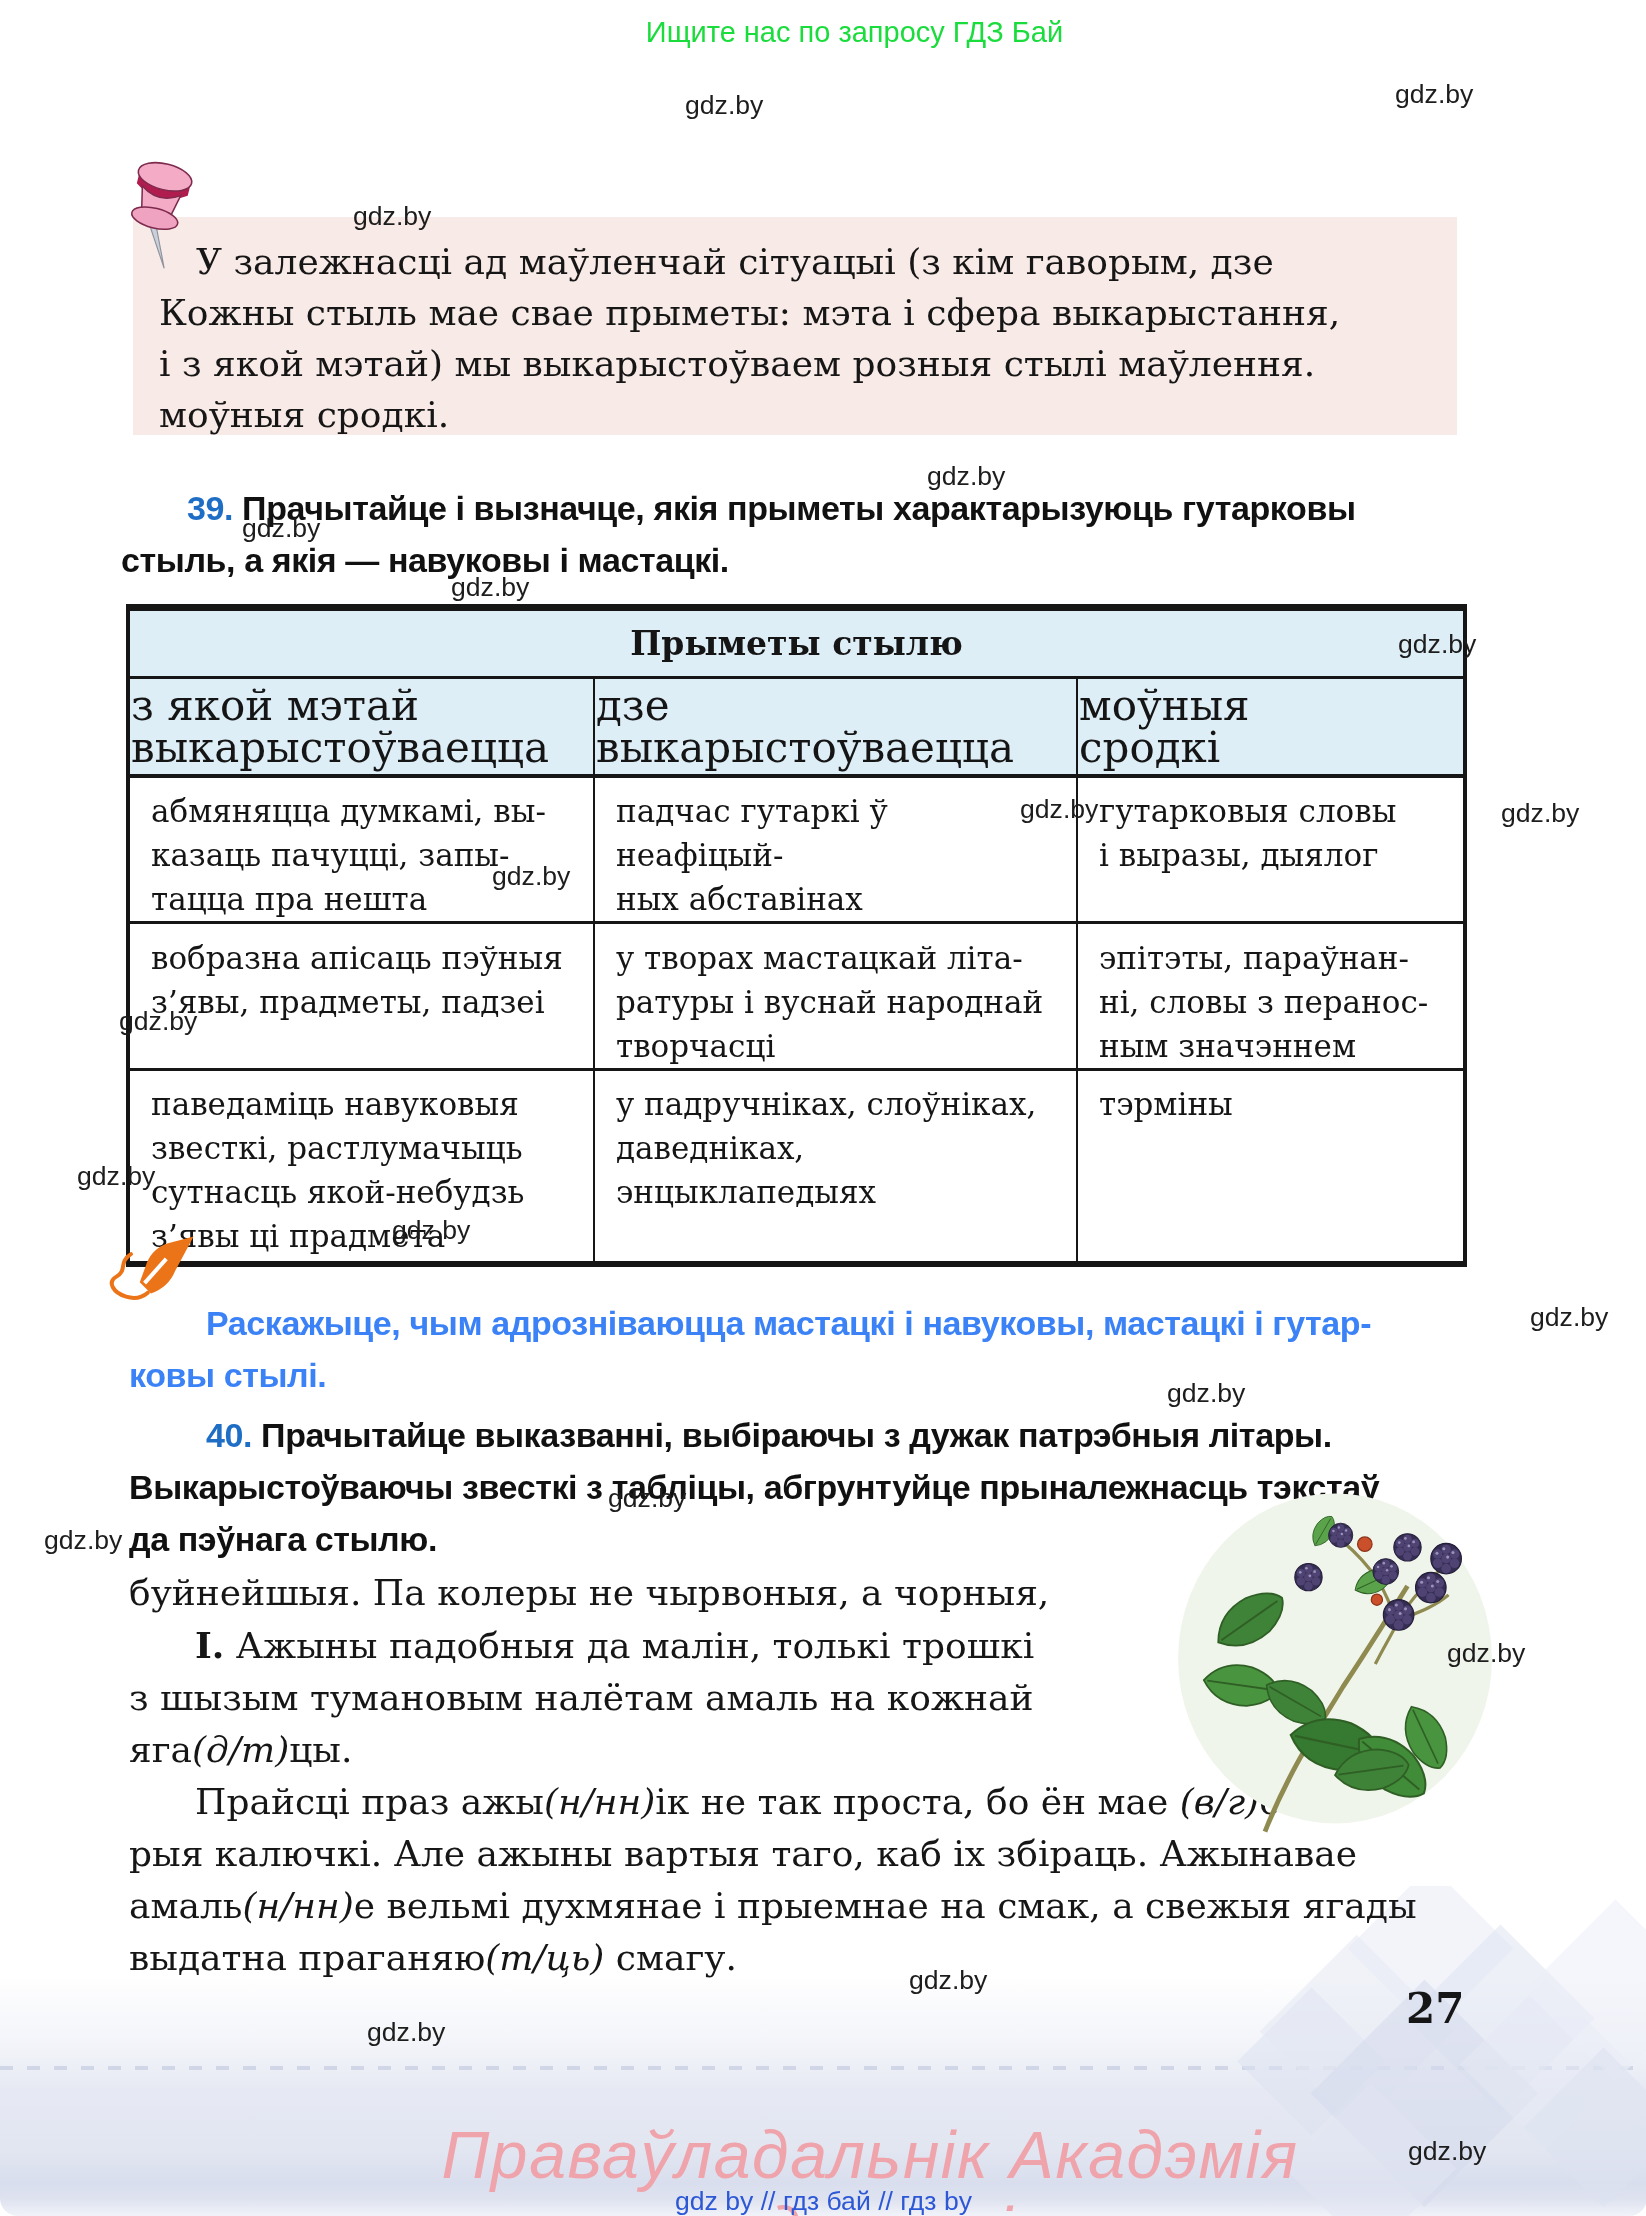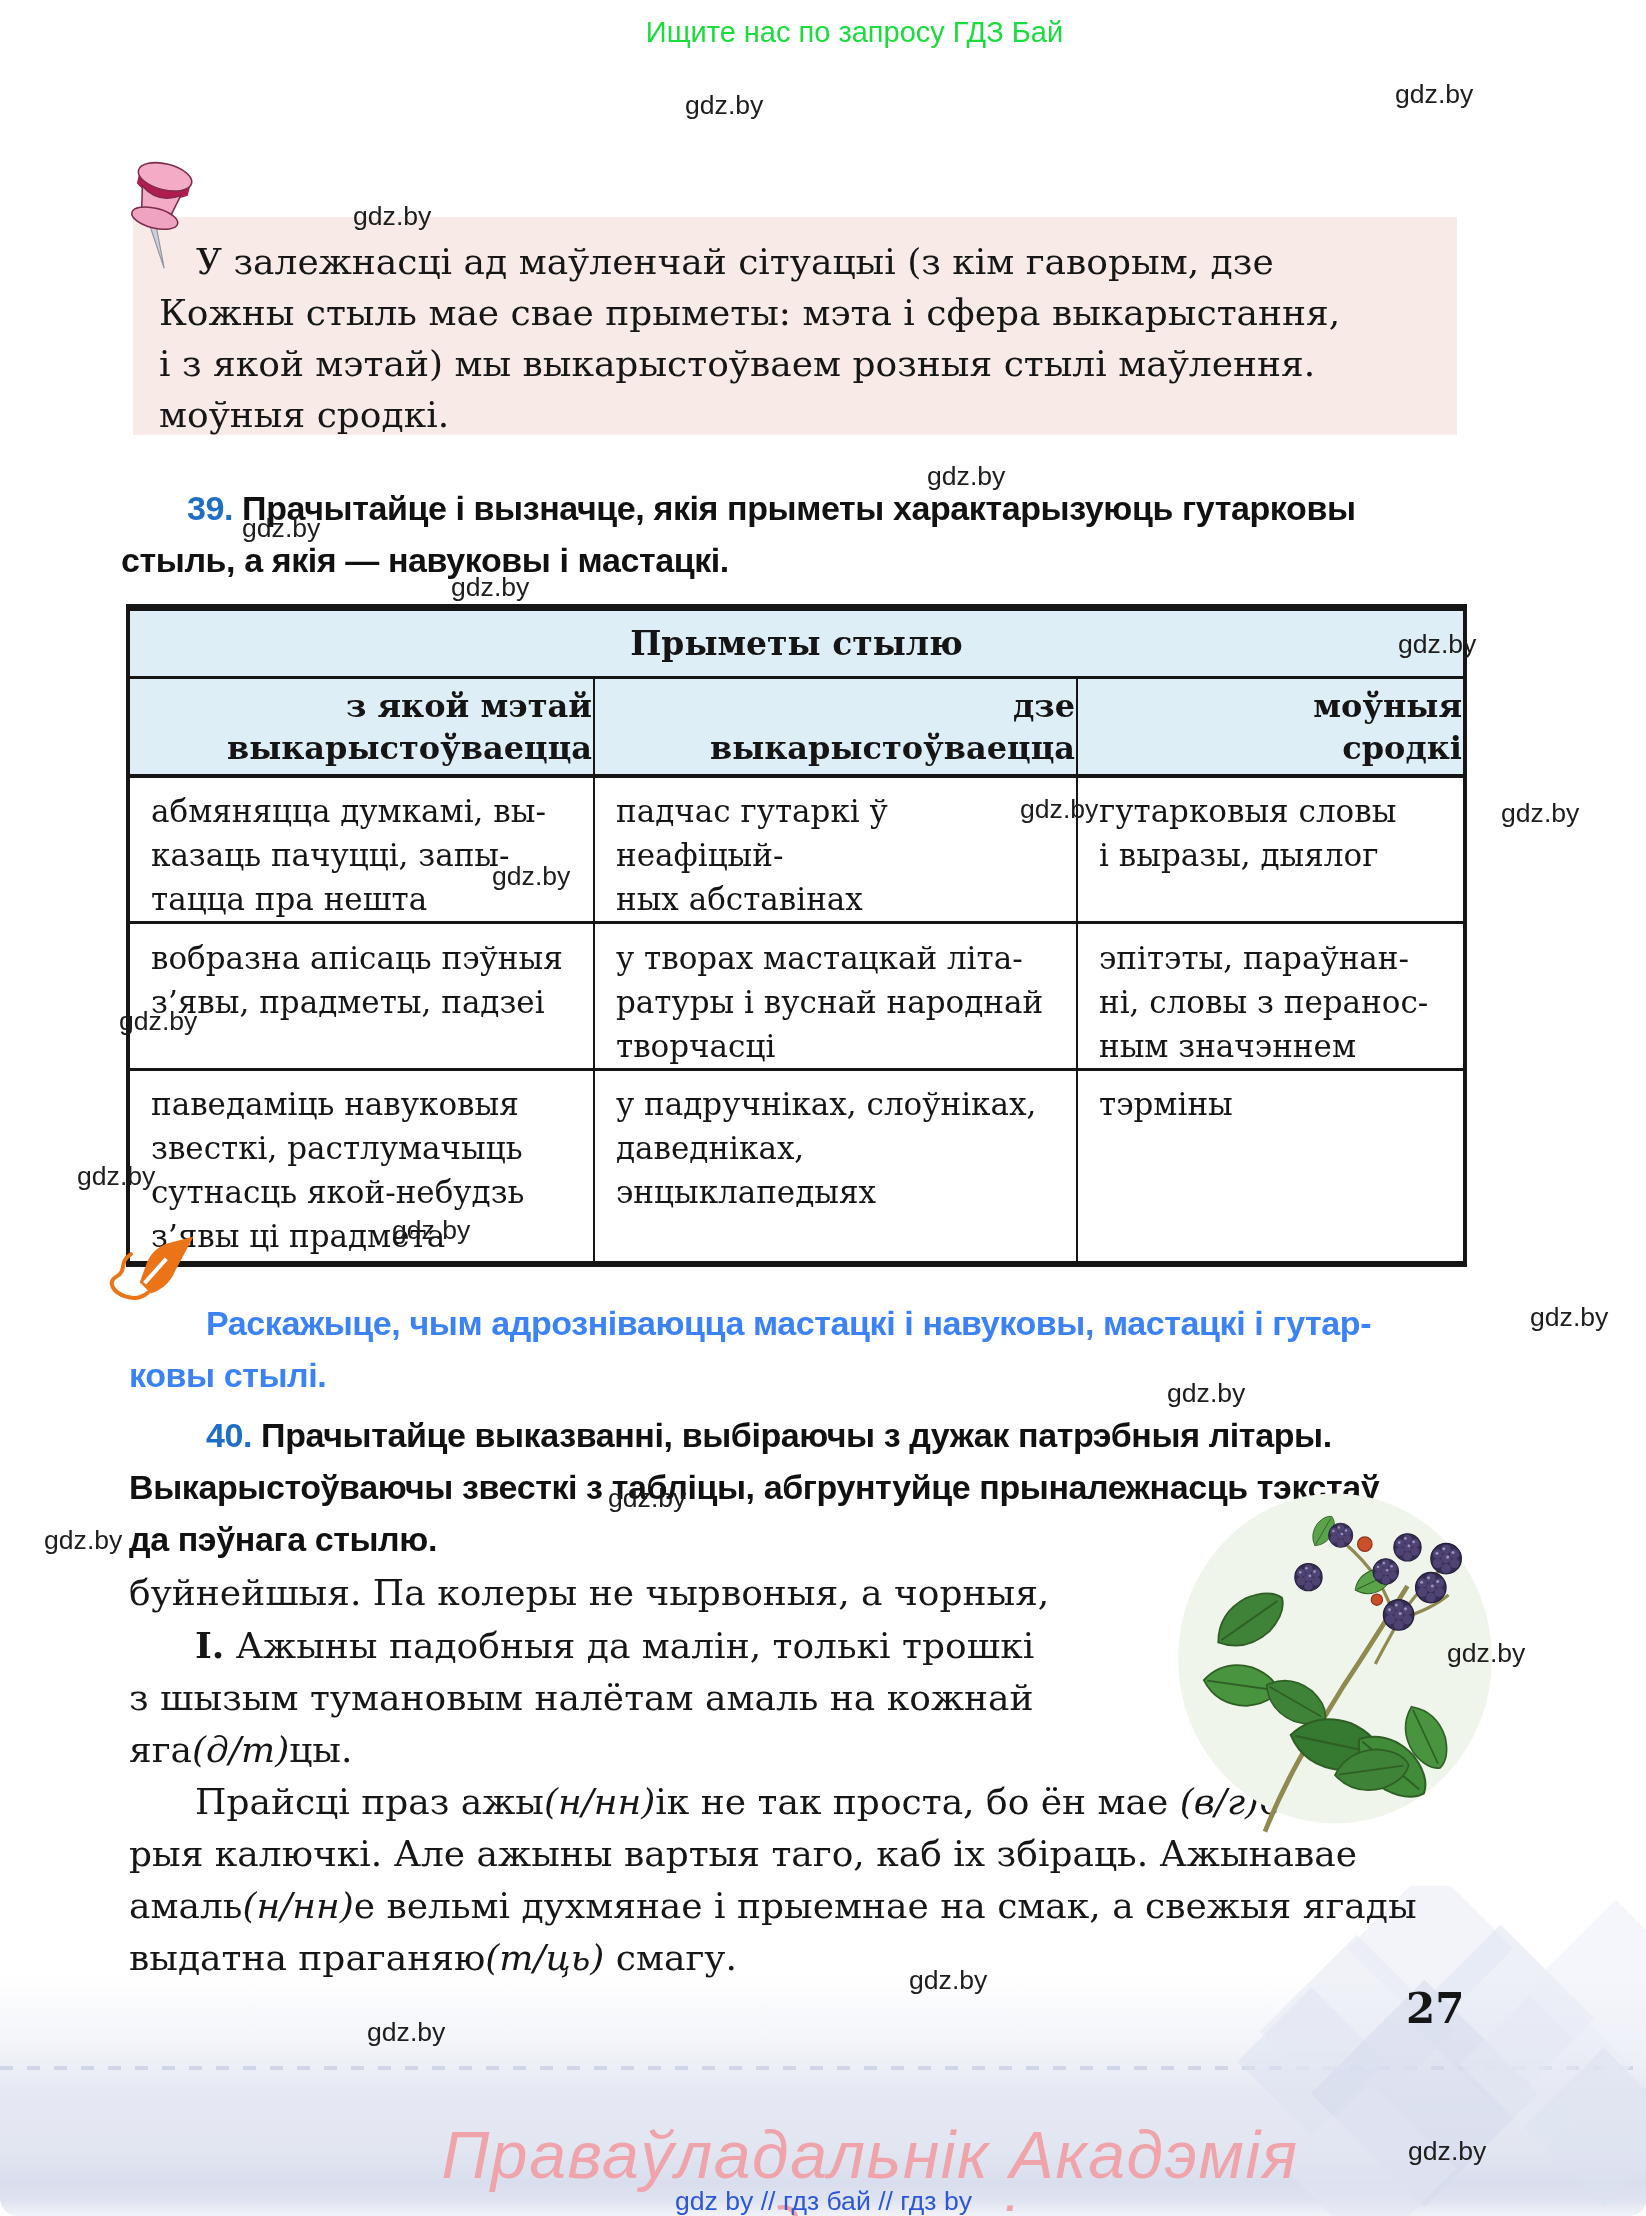--- a/index.html
+++ b/index.html
@@ -37,22 +37,22 @@
   .passage{left:129px;top:1567px;font-size:36px;line-height:52px;}
 
   
   .style-table{position:absolute;left:126px;top:604px;width:1336px;z-index:2;
                border-collapse:collapse;table-layout:fixed;
                font-family:"DejaVu Serif",serif;font-size:31px;color:#151515;}
   .style-table,.style-table th,.style-table td{border:2.4px solid #161616;}
   .style-table{border-width:7.3px 4px 6.4px 4px;border-style:solid;}
   .t-title th{background:var(--table_header_bg);font-size:33px;font-weight:700;
               height:63px;text-align:center;border-bottom-width:3.2px;}
-  .t-head th{background:var(--table_header_bg);font-weight:700;font-size:32px;line-height:42px;
-             height:93px;text-align:right;vertical-align:middle;white-space:pre-line;
+  .t-head th{background:var(--table_header_bg);font-weight:400;font-size:42px;line-height:42px;
+             height:93px;text-align:left;vertical-align:middle;white-space:pre-line;
              border-bottom-width:4px;}
   .style-table td{height:127px;vertical-align:top;padding:11.3px 14.5px 0 21px;
                   line-height:44px;white-space:pre-line;border-bottom-width:3.2px;}
   .style-table tbody tr:last-child td{height:179px;}
 
   
   .footer-zone{position:absolute;left:0;top:1886px;width:1647px;height:330px;overflow:hidden;z-index:0;}
   .band{position:absolute;left:0;top:89px;width:1647px;height:242px;
         background:linear-gradient(180deg,rgba(233,236,245,0) 0%,rgba(233,236,245,.55) 28%,
                    #e6e9f3 48%,#e2e6f1 72%,#d9deee 86%,#dfe3f0 93%,#f3f4fa 100%);}

